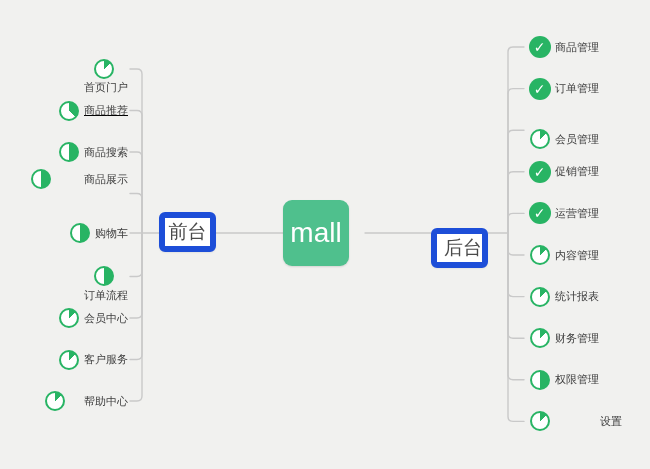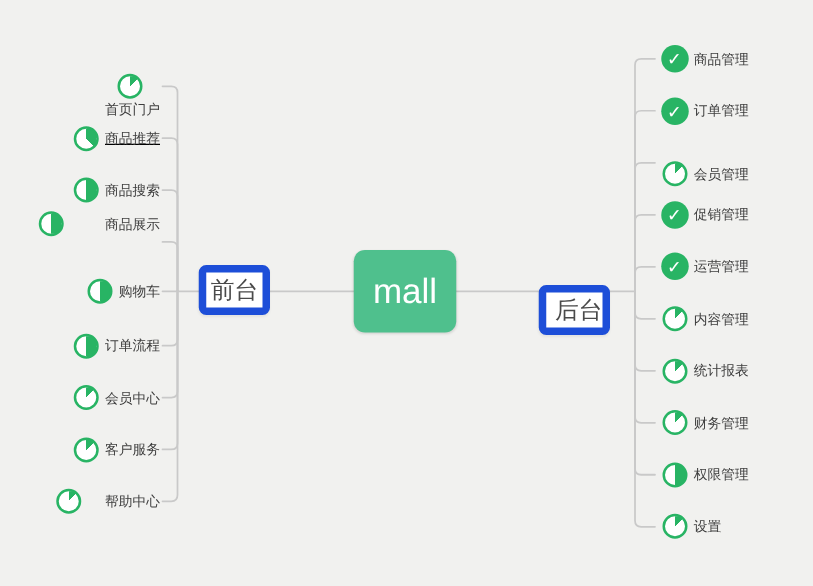--- a/index.html
+++ b/index.html
@@ -16,21 +16,21 @@
   #connectors{
     position:absolute;left:0;top:0;width:650px;height:469px;
   }
   .node{
     position:absolute;
     display:flex;align-items:center;justify-content:center;
     box-sizing:border-box;
     cursor:default;
   }
   .root-node{
-    left:283px;top:200px;width:82px;height:66px;
+    left:283px;top:200px;width:66px;height:66px;
     background:#4fc08d;
     border-radius:9px;
     color:#ffffff;
     font-size:28px;
     box-shadow:0 1px 2px rgba(0,0,0,.12);
   }
   .parent-node{
     width:57px;height:40px;
     background:#ffffff;
     border:6px solid #1d4ed8;
@@ -140,21 +140,21 @@
           <span class="prog-pie" style="background: conic-gradient(rgb(40, 180, 100) 0deg, rgb(40, 180, 100) 50%, rgb(255, 255, 255) 50%, rgb(255, 255, 255) 100%);"></span>
         </span>
         <span class="mm-label">商品展示</span>
       </div>
       <div class="mm-item" style="right: 522px; top: 221px; justify-content: flex-end;">
         <span class="icon-box">
           <span class="prog-pie" style="background: conic-gradient(rgb(40, 180, 100) 0deg, rgb(40, 180, 100) 50%, rgb(255, 255, 255) 50%, rgb(255, 255, 255) 100%);"></span>
         </span>
         <span class="mm-label">购物车</span>
       </div>
-      <div class="mm-item" style="right: 522px; top: 264.5px;">
+      <div class="mm-item" style="right: 522px; top: 264.5px; flex-direction: column;">
         <span class="icon-box">
           <span class="prog-pie" style="background: conic-gradient(rgb(40, 180, 100) 0deg, rgb(40, 180, 100) 50%, rgb(255, 255, 255) 50%, rgb(255, 255, 255) 100%);"></span>
         </span>
         <span class="mm-label">订单流程</span>
       </div>
       <div class="mm-item" style="right: 522px; top: 306px;">
         <span class="icon-box">
           <span class="prog-pie" style="background: conic-gradient(rgb(40, 180, 100) 0deg, rgb(40, 180, 100) 12.5%, rgb(255, 255, 255) 12.5%, rgb(255, 255, 255) 100%);"></span>
         </span>
         <span class="mm-label">会员中心</span>
@@ -220,20 +220,20 @@
           <span class="prog-pie" style="background: conic-gradient(rgb(40, 180, 100) 0deg, rgb(40, 180, 100) 12.5%, rgb(255, 255, 255) 12.5%, rgb(255, 255, 255) 100%);"></span>
         </span>
         <span class="mm-label">财务管理</span>
       </div>
       <div class="mm-item" style="left: 528px; top: 367.8px;">
         <span class="icon-box">
           <span class="prog-pie" style="background: conic-gradient(rgb(40, 180, 100) 0deg, rgb(40, 180, 100) 50%, rgb(255, 255, 255) 50%, rgb(255, 255, 255) 100%);"></span>
         </span>
         <span class="mm-label">权限管理</span>
       </div>
-      <div class="mm-item" style="left: 528px; top: 409.4px;">
+      <div class="mm-item" style="left: 528px; top: 409.4px; gap: 45px;">
         <span class="icon-box">
           <span class="prog-pie" style="background: conic-gradient(rgb(40, 180, 100) 0deg, rgb(40, 180, 100) 12.5%, rgb(255, 255, 255) 12.5%, rgb(255, 255, 255) 100%);"></span>
         </span>
         <span class="mm-label">设置</span>
       </div>
     </div>
 </div>
 
 </body></html>

